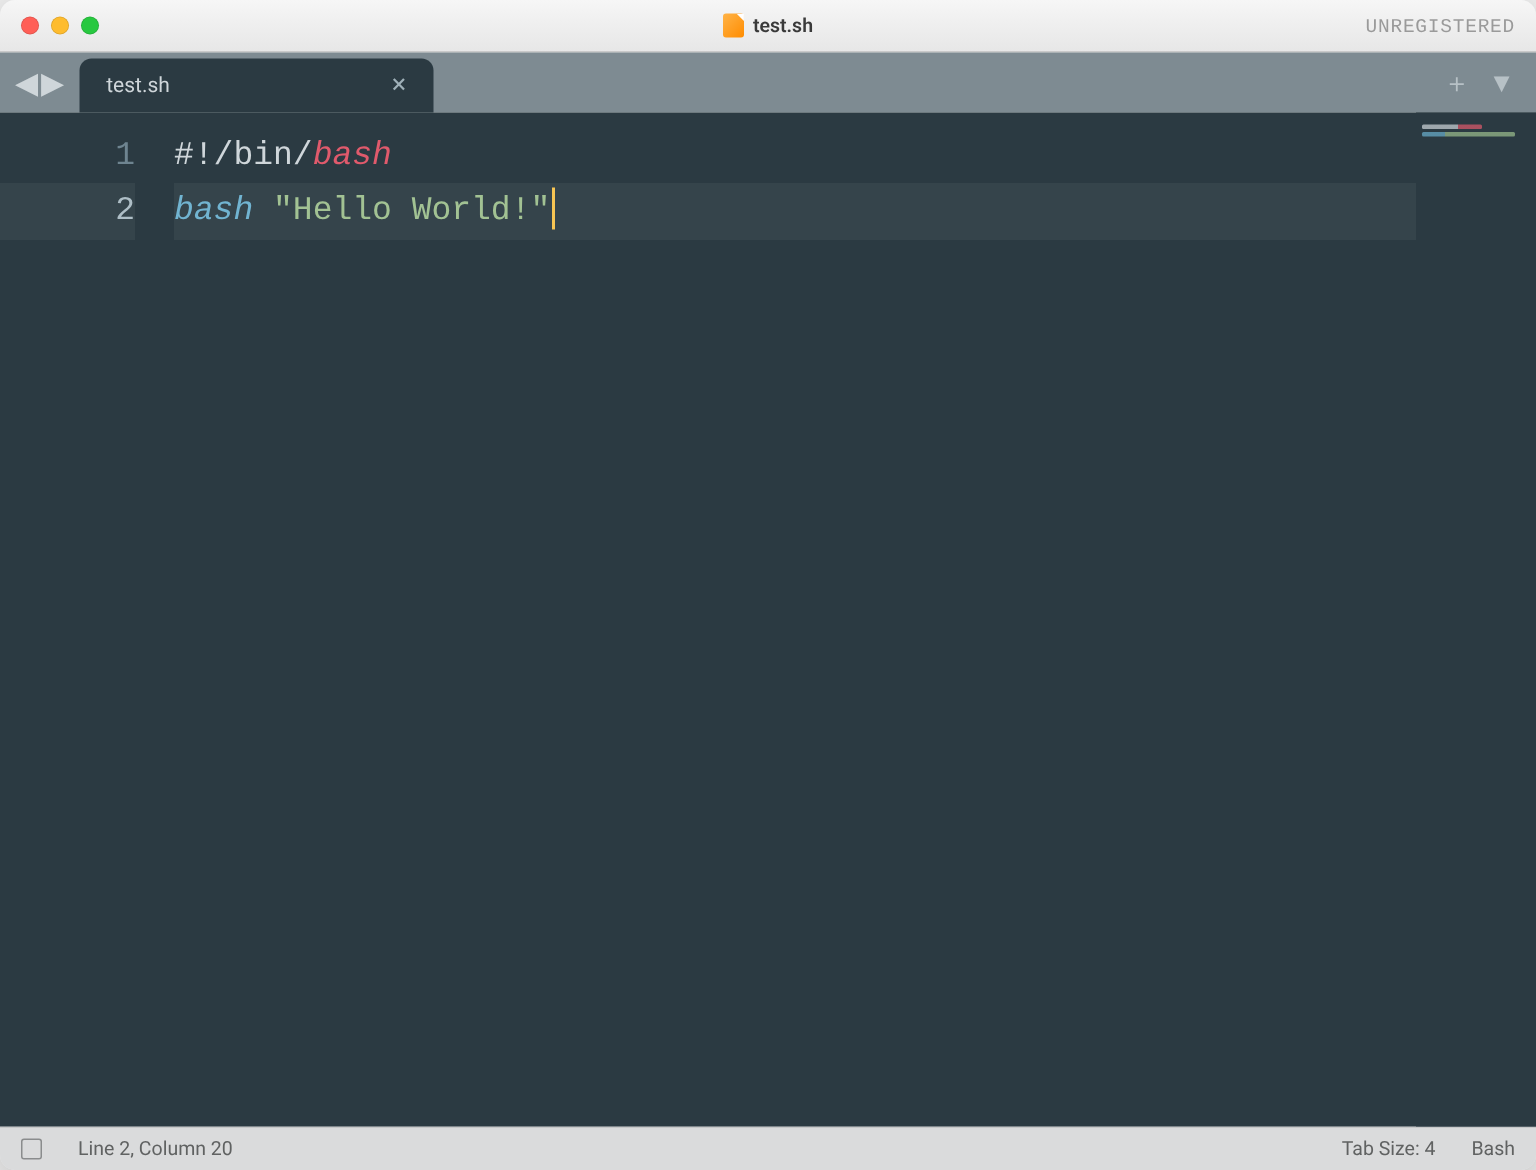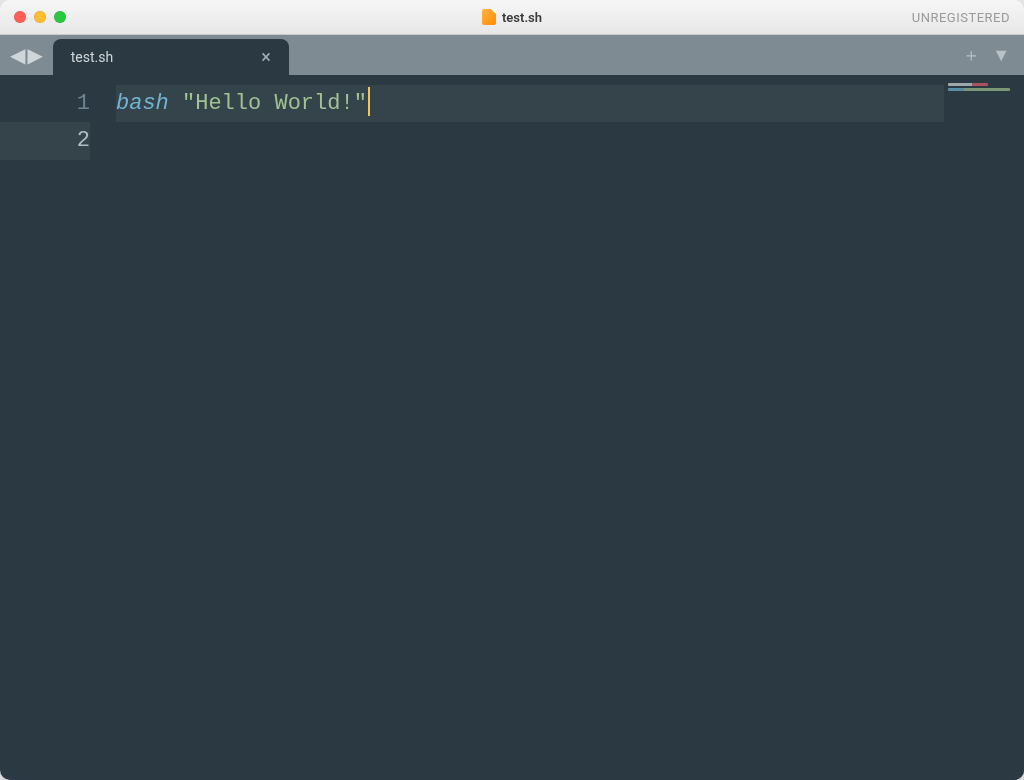--- a/index.html
+++ b/index.html
@@ -8,21 +8,21 @@
   .titlebar{height:34px;display:flex;align-items:center;position:relative;background:linear-gradient(#F6F6F6,#E7E7E7);border-bottom:1px solid #C9C9C9;}
   .traffic{display:flex;gap:8px;margin-left:14px;}
   .dot{width:12px;height:12px;border-radius:50%;box-shadow:inset 0 0 0 0.5px rgba(0,0,0,0.15);}
   .dot.red{background:#FF5F57;}
   .dot.yellow{background:#FEBC2E;}
   .dot.green{background:#28C840;}
   .titlebar-center{position:absolute;left:0;right:0;display:flex;justify-content:center;align-items:center;gap:6px;pointer-events:none;}
   .titlebar-center .file-icon{width:14px;height:16px;background:linear-gradient(135deg,#FFB347,#FF8C00);border-radius:2px;position:relative;}
   .titlebar-center .file-icon::after{content:"";position:absolute;right:0;top:0;width:5px;height:5px;background:#fff;clip-path:polygon(0 0,100% 100%,100% 0);}
   .titlebar-center .title{font-size:13px;font-weight:600;color:#3A3A3A;}
-  .registration{position:absolute;right:14px;font-size:13px;color:#9A9A9A;letter-spacing:0.5px;}
+  .registration{position:absolute;right:14px;font-size:13px;color:#9A9A9A;letter-spacing:0.5px;font-family:Liberation Mono, monospace;}
   
   .tabstrip{height:40px;background:#7E8B92;display:flex;align-items:stretch;position:relative;}
   .nav-arrows{display:flex;align-items:center;gap:2px;padding:0 10px;color:#CFD6DA;font-size:20px;}
   .arrow{user-select:none;line-height:1;}
   .tab{background:#2B3A42;color:#CFD6DA;display:flex;align-items:center;gap:20px;padding:0 18px;border-top-left-radius:8px;border-top-right-radius:8px;margin-top:4px;font-size:14px;position:relative;min-width:200px;}
   .tab .close{color:#9FB0B8;font-size:18px;line-height:1;margin-left:auto;}
   .tabstrip-right{margin-left:auto;display:flex;align-items:center;gap:12px;padding-right:14px;color:#B7C1C6;font-size:18px;}
   
   .editor{flex:1;background:#2B3A42;display:flex;position:relative;font-family:Menlo,Consolas,"Liberation Mono",monospace;font-size:22px;line-height:1.7;}
   .gutter{width:90px;text-align:right;color:#6E8490;padding:10px 18px 0 0;user-select:none;}
@@ -75,22 +75,30 @@
       <span>▼</span>
     </div>
   </div>
 
   <div class="editor">
     <div class="gutter" id="gutter">
         <div class="ln">1</div>
         <div class="ln" style="background: rgba(255, 255, 255, 0.05); color: rgb(174, 190, 198);">2</div>
       </div>
     <div class="code" id="code">
+        <div class="codeline"><span class="tok-comment">#!/bin/</span><span class="tok-shebang-keyword">bash</span></div>
         <div class="codeline"><div class="hl-line"></div><span class="tok-builtin">bash</span><span> </span><span class="tok-string">"Hello World!"</span><span class="cursor"></span></div>
       </div>
     <div class="minimap">
       <div class="mm-line" style="margin-top:8px;width:40px;background:linear-gradient(90deg,#CFD6DA 60%,#E05A6C 60%);"></div>
       <div class="mm-line" style="width:62px;background:linear-gradient(90deg,#6AB0CF 25%,#9DBF8E 25%);"></div>
     </div>
   </div>
 
+  <div class="statusbar">
+    <span class="panel-icon"></span>
+    <span>Line 2, Column 20</span>
+    <span class="spacer"></span>
+    <span>Tab Size: 4</span>
+    <span>Bash</span>
+  </div>
 
 </div>
 
 </body></html>

